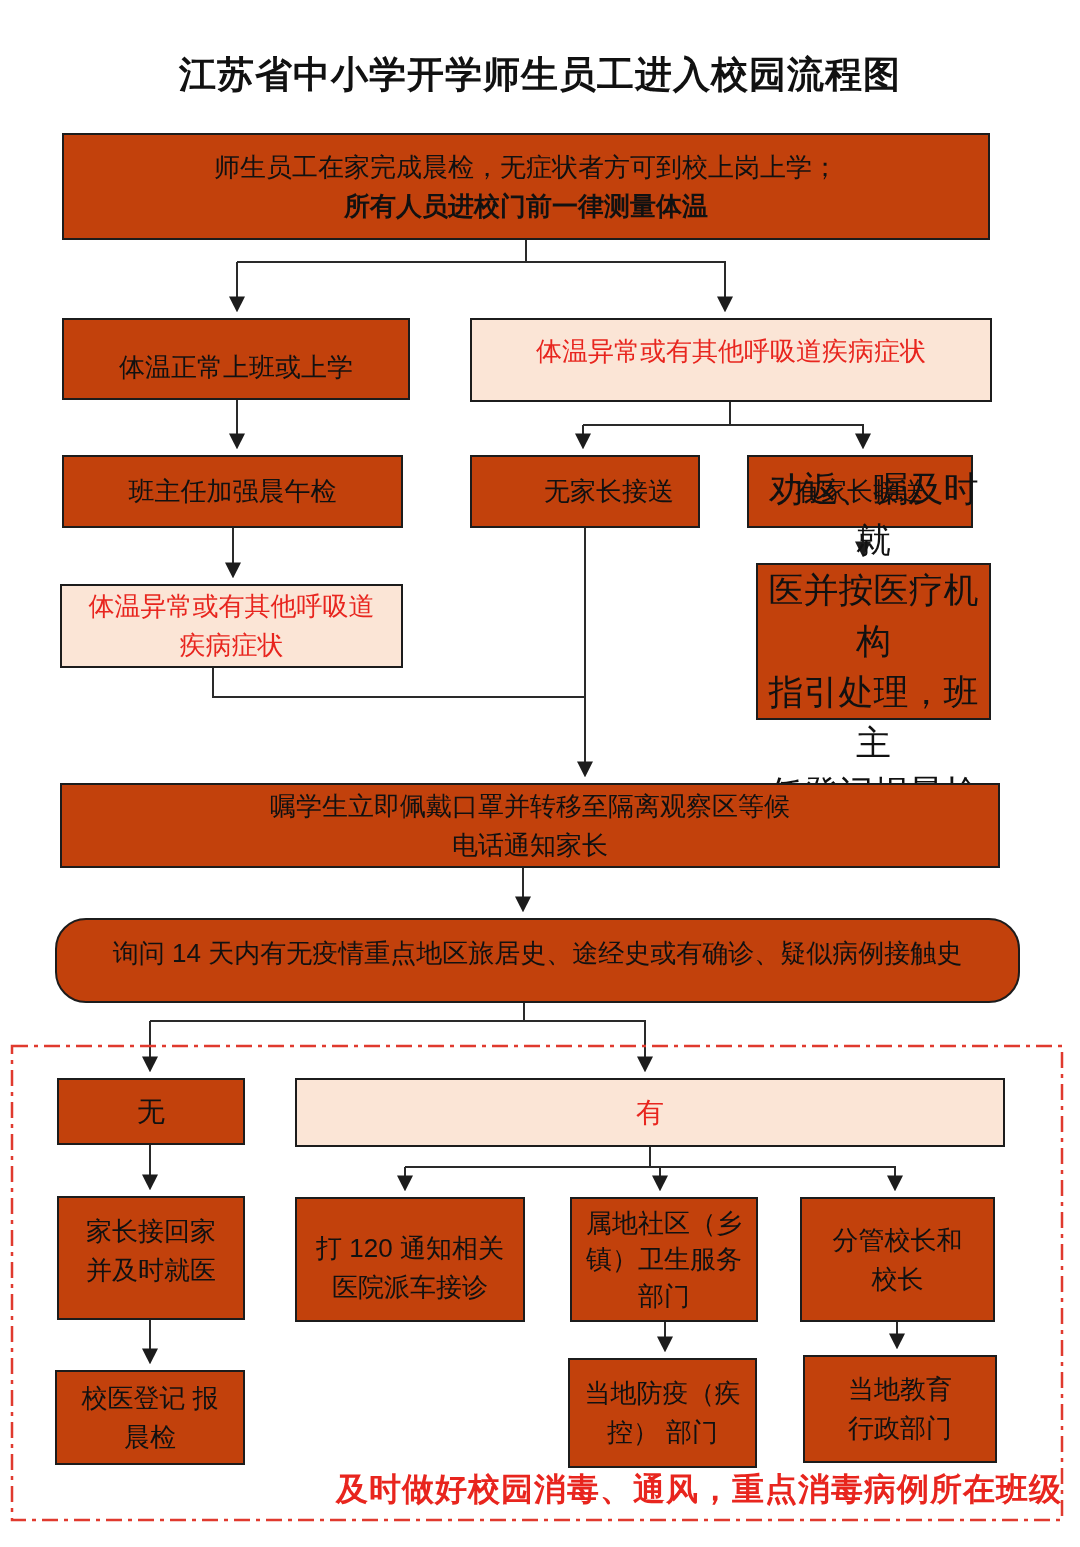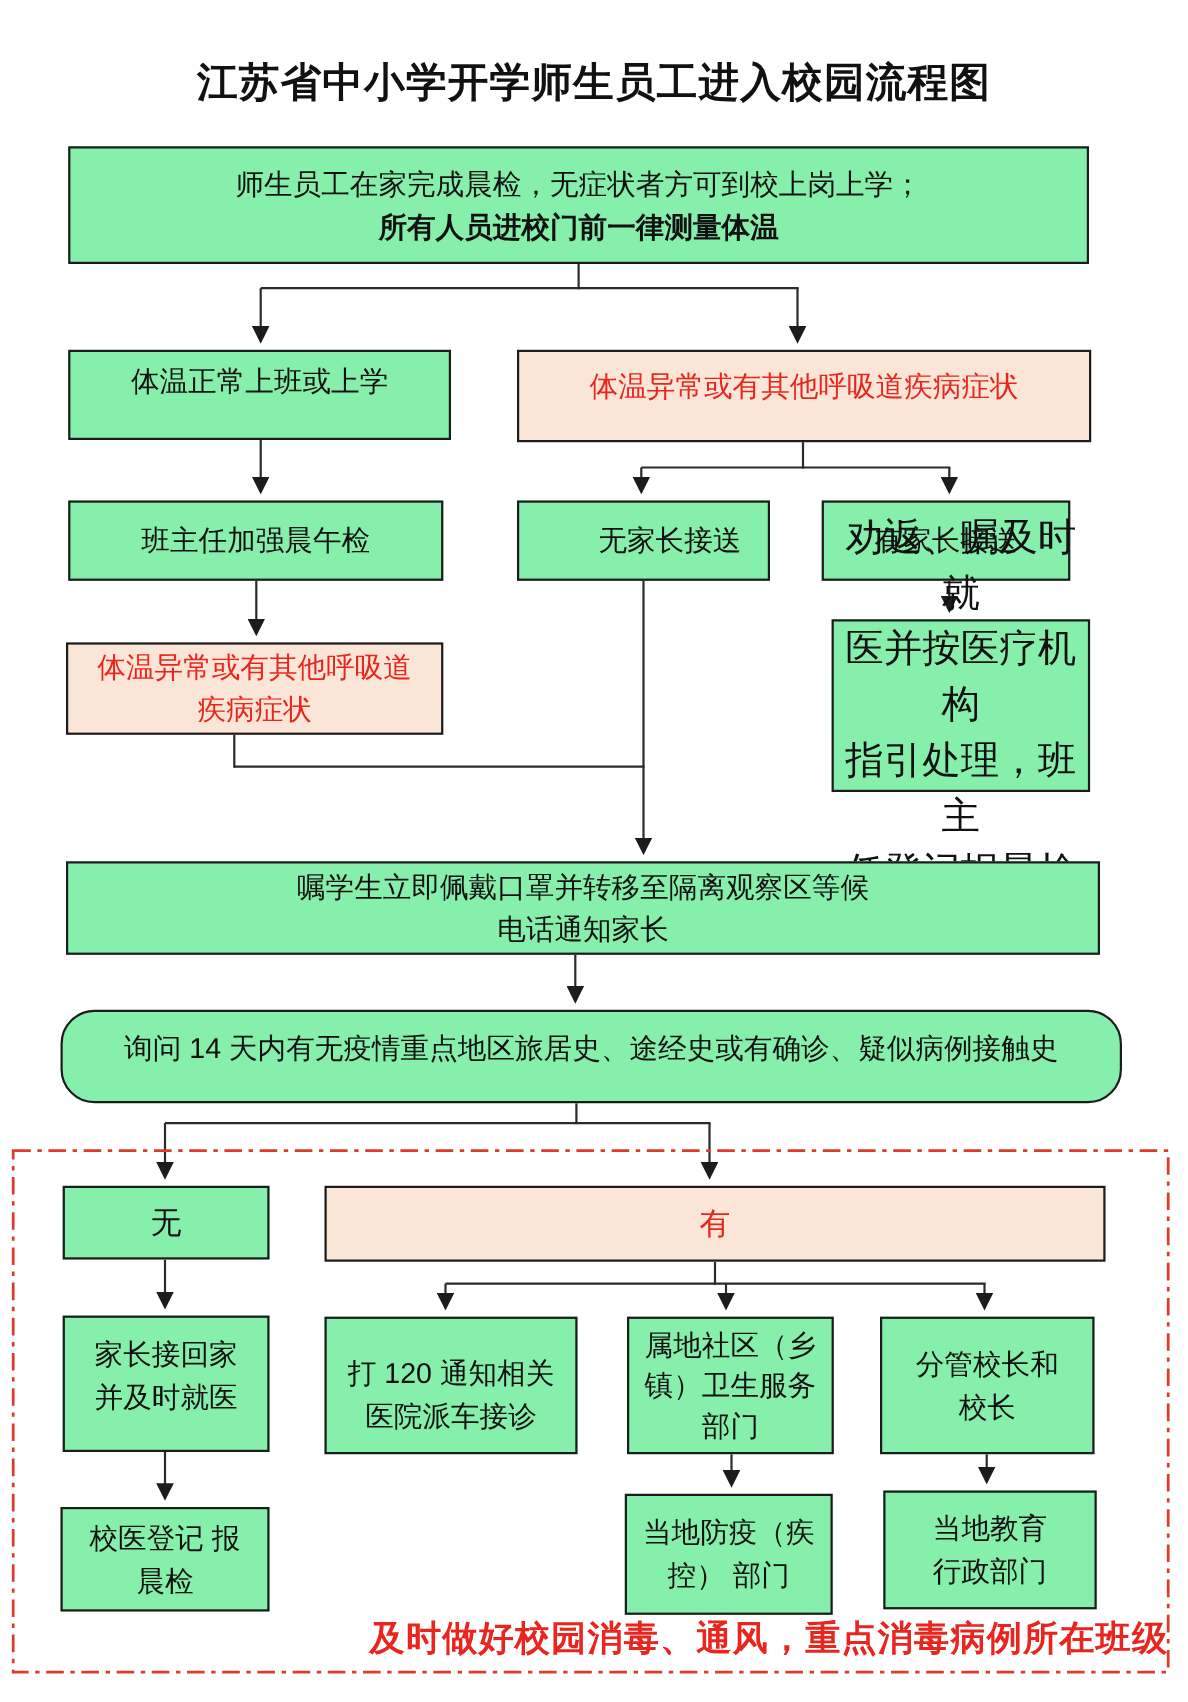--- a/index.html
+++ b/index.html
@@ -22,39 +22,39 @@
     position:absolute;left:0;top:50px;width:1080px;
     text-align:center;
     font-family:"Liberation Serif","DejaVu Serif",serif;
     font-size:37px;font-weight:bold;letter-spacing:1px;
     z-index:2;
   }
   .node{
     position:absolute;z-index:1;
     box-sizing:border-box;
     border:2px solid var(--ink);
-    background:#86efac;
+    background:#c2410c;
     display:flex;flex-direction:column;
     align-items:center;justify-content:center;
     text-align:center;
     font-size:26px;line-height:1.5;
     white-space:pre-line;
   }
   .peach{background:var(--highlight-bg);border-width:2.5px;}
   .red-text{color:var(--alert-red);}
   .top-align{justify-content:flex-start;padding-top:13px;}
   .bold{font-weight:bold;}
   .note-red{
     position:absolute;left:12px;top:1468px;width:1050px;z-index:1;
     text-align:right;color:var(--alert-red);
     font-size:32px;font-weight:bold;letter-spacing:1px;
   }
   
   #n-home        {left:62px;  top:133px;  width:928px; height:107px;}
-  #n-normal      {left:62px;  top:318px;  width:348px; height:82px;  padding-top:7px;}
+  #n-normal      {left:62px;  top:318px;  width:348px; height:82px;  padding-top:28px;}
   #n-abnormal    {left:470px; top:318px;  width:522px; height:84px;  padding-top:12px;}
   #n-headteacher {left:62px;  top:455px;  width:341px; height:73px;}
   #n-nopickup    {left:470px; top:455px;  width:230px; height:73px;padding-left:48px;}
   #n-pickup      {left:747px; top:455px;  width:226px; height:73px;}
   #n-abnormal2   {left:60px;  top:584px;  width:343px; height:84px;}
   #n-persuade    {left:756px; top:563px;  width:235px; height:157px; font-size:35px;line-height:1.45;}
   #n-isolate     {left:60px;  top:783px;  width:940px; height:85px;}
   #n-ask         {left:55px;  top:918px;  width:965px; height:85px;  padding-top:14px;border-radius:31px;}
   #n-no          {left:57px;  top:1078px; width:188px; height:67px;  font-size:28px;}
   #n-yes         {left:295px; top:1078px; width:710px; height:69px;  font-size:28px;}

